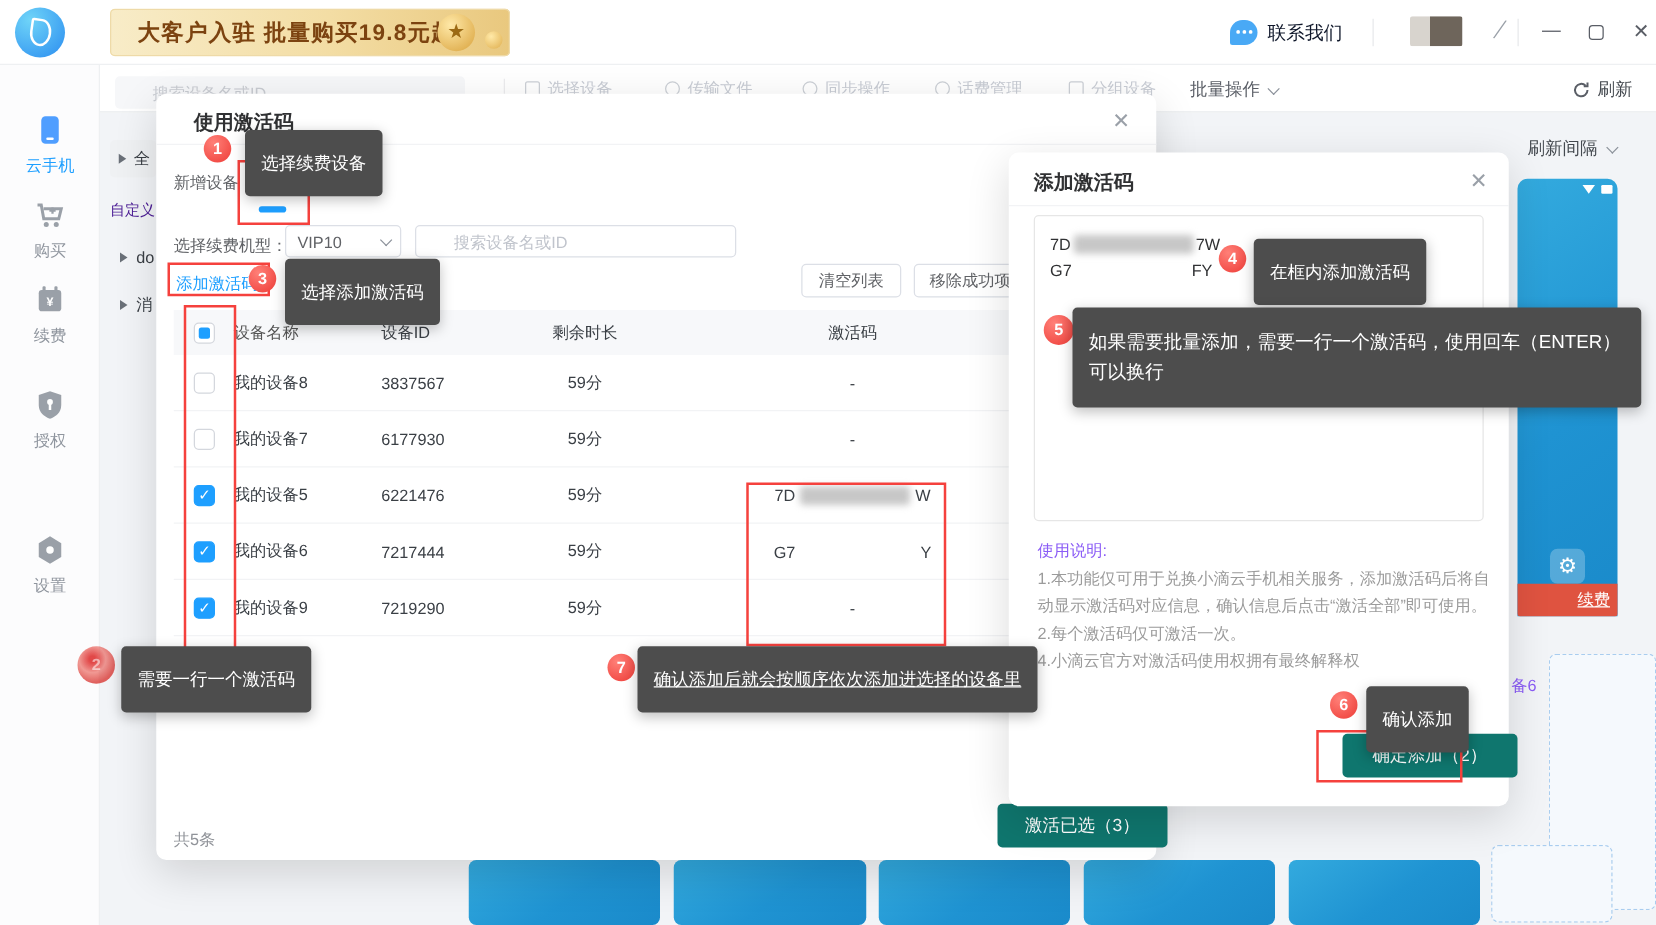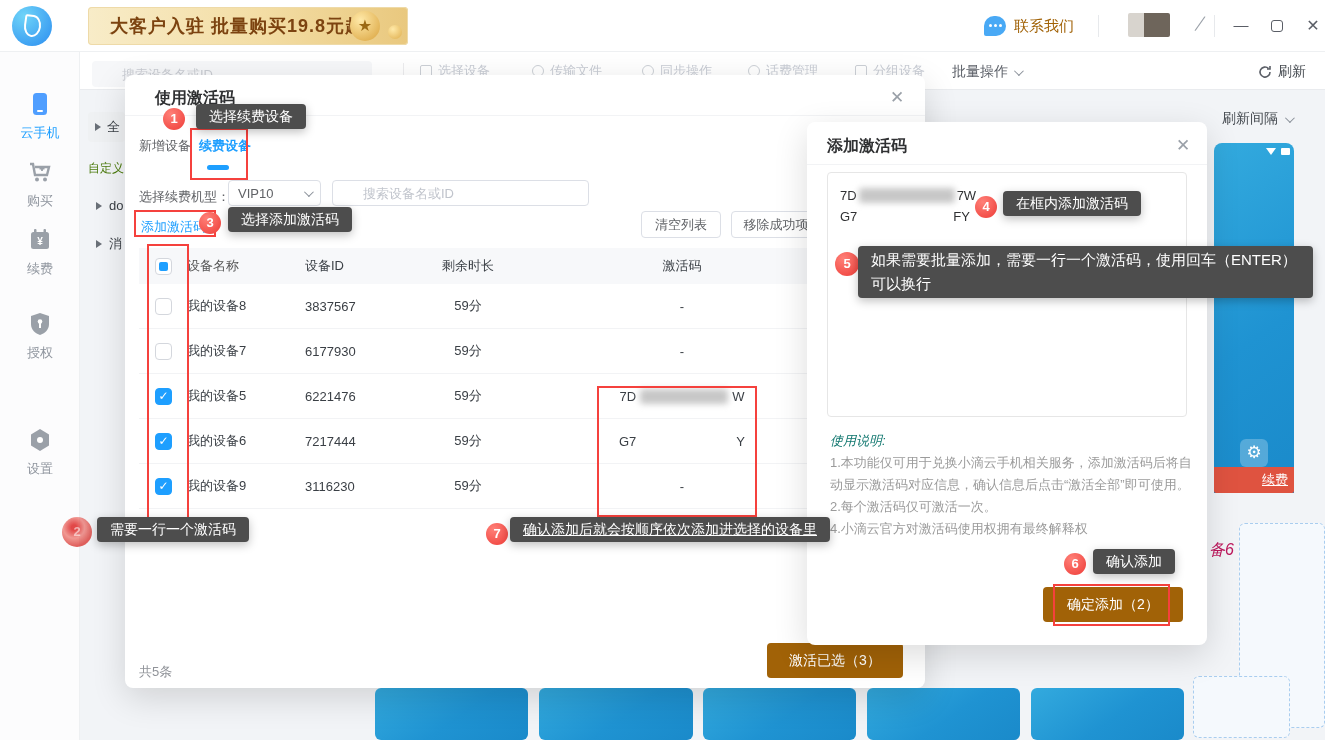--- a/index.html
+++ b/index.html
@@ -18,21 +18,21 @@
   #banner .bn-text { font-size:18px; font-weight:bold; color:#7c4310; letter-spacing:1px; }
   #banner .medal { position:absolute; right:28px; top:4px; width:30px; height:30px; border-radius:50%;
     background:radial-gradient(circle at 35% 30%,#ffe9a8,#d9a23c); color:#9c6a14; font-size:16px; text-align:center; line-height:30px; }
   #banner .coin { position:absolute; right:6px; top:18px; width:14px; height:14px; border-radius:50%;
     background:radial-gradient(circle at 35% 30%,#ffe9a8,#dfae4d); }
   .tb-right { position:absolute; top:0; height:52px; display:flex; align-items:center; }
   #contact { left:984px; } 
   .chat-ic { width:22px; height:20px; border-radius:10px 10px 10px 2px; background:#49a9f5; position:relative; margin-right:8px; }
   .chat-ic i { position:absolute; top:8px; width:3px; height:3px; border-radius:50%; background:#fff; }
   .chat-ic i:nth-child(1){left:5px;} .chat-ic i:nth-child(2){left:10px;} .chat-ic i:nth-child(3){left:15px;}
-  #contact span { font-size:15px; color:#a16207; }
+  #contact span { font-size:15px; color:#0f172a; }
   .vdiv { position:absolute; top:15px; width:1px; height:22px; background:#e7e9ec; }
   #avatar { position:absolute; left:1128px; top:13px; width:42px; height:24px; border-radius:2px; overflow:hidden; display:flex; }
   #avatar .a1 { width:16px; background:#d8d4ce; } #avatar .a2 { width:26px; background:#6e655b; }
   #edit-slash { position:absolute; left:1196px; top:16px; font-size:13px; color:#9aa0a8; transform:rotate(8deg); }
   .winbtn { position:absolute; top:14px; width:26px; height:24px; text-align:center; color:#5a5e66; }
   #btn-min { left:1228px; font-size:15px; line-height:22px; }
   #btn-max { left:1264px; } #btn-max i { display:inline-block; margin-top:6px; width:12px; height:12px; border:1.4px solid #5a5e66; border-radius:3px; }
   #btn-close { left:1300px; font-size:16px; line-height:23px; }
 
   
@@ -57,34 +57,34 @@
   .tb-ic.round { border-radius:50%; }
   #batch-ops { position:absolute; left:872px; top:11px; font-size:14px; color:#5a5e66; display:flex; align-items:center; gap:6px; }
   .chev { width:7px; height:7px; border-right:1.4px solid #8a9099; border-bottom:1.4px solid #8a9099; transform:rotate(45deg) translateY(-2px); }
   #refresh { position:absolute; left:1178px; top:11px; display:flex; align-items:center; gap:6px; font-size:14px; color:#454a50; }
   #refresh-interval { position:absolute; left:1142px; top:58px; display:flex; align-items:center; gap:7px; font-size:14px; color:#454a50; }
 
   
   #grp-all { position:absolute; left:8px; top:60px; width:37px; height:30px; background:#eff1f3; border-radius:4px;
     display:flex; align-items:center; padding-left:7px; gap:6px; font-size:13px; color:#3a3f45; }
   .caret { width:0; height:0; border-left:6px solid #6a7078; border-top:4px solid transparent; border-bottom:4px solid transparent; }
-  #grp-custom { position:absolute; left:8px; top:108px; font-size:12px; color:#4d7c0f; }
+  #grp-custom { position:absolute; left:8px; top:108px; font-size:12px; color:#4c1d95; }
   .grp-row { position:absolute; left:16px; display:flex; align-items:center; gap:7px; font-size:13px; color:#3a3f45; }
 
   
   .phone-card { position:absolute; border-radius:6px; background:linear-gradient(145deg,#33aade 0%,#1f93d2 55%,#1a8aca 100%); }
   #tall-card { left:1214px; top:143px; width:80px; height:350px; border-radius:8px 8px 0 0; }
   #tall-card .wifi { position:absolute; right:18px; top:5px; width:0; height:0; border-left:5px solid transparent; border-right:5px solid transparent; border-top:7px solid #fff; }
   #tall-card .batt { position:absolute; right:4px; top:5px; width:9px; height:7px; background:#fff; border-radius:1px; }
   #tall-card .gear { position:absolute; left:26px; top:296px; width:28px; height:28px; border-radius:6px; background:rgba(255,255,255,.25);
     color:#fff; font-size:17px; text-align:center; line-height:28px; }
   #tall-bar { position:absolute; left:1214px; top:467px; width:80px; height:26px; background:#df5340; border-radius:0 0 2px 2px;
     display:flex; align-items:center; justify-content:flex-end; padding-right:6px; }
   #tall-bar .renew { color:#fff; font-size:13px; text-decoration:underline; }
-  #tall-label { position:absolute; left:1209px; top:540px; font-size:16px; color:#be185d;font-style:italic; }
+  #tall-label { position:absolute; left:1209px; top:540px; font-size:13px; color:#8b5cf6; }
   .dashed-card { position:absolute; border:1px dashed #a9cdef; border-radius:6px; background:#f5f9fd; }
 
   
   .dialog { position:absolute; background:#fff; border-radius:8px; box-shadow:0 10px 34px rgba(0,0,0,.14); }
   #dlg-use { left:125px; top:75px; width:800px; height:613px; z-index:10; }
   #dlg-add { left:807px; top:122px; width:400px; height:523px; z-index:20; }
   .dlg-title { position:absolute; left:30px; top:13px; font-size:16px; font-weight:bold; color:#303133; }
   .dlg-close { position:absolute; font-size:17px; color:#9aa0a8; width:20px; text-align:center; }
   .hdr-line { position:absolute; left:0; width:100%; height:1px; background:#f2f3f5; }
 
@@ -95,22 +95,22 @@
 
   .fld-label { position:absolute; font-size:13px; color:#606266; }
   .sel-box { position:absolute; height:26px; border:1px solid #dcdfe6; border-radius:4px; background:#fff;
     display:flex; align-items:center; justify-content:space-between; padding:0 9px; font-size:13px; color:#606266; }
   .inp-box { position:absolute; height:26px; border:1px solid #dcdfe6; border-radius:4px; background:#fff;
     padding-left:30px; font-size:13px; color:#606266; outline:none; width:257px; }
   .inp-box::placeholder { color:#c0c4cc; }
   .link { font-size:13px; color:#1e9fff; }
   .btn-plain { position:absolute; height:27px; border:1px solid #dcdfe6; border-radius:4px; background:#fff;
     font-size:13px; color:#606266; display:flex; align-items:center; justify-content:center; }
-  .btn-primary { position:absolute; background:#a16207; border-radius:4px; color:#fff; font-size:14px;
-    display:flex; align-items:center; justify-content:center; }
+  .btn-primary { position:absolute; background:#0f766e; border-radius:4px; color:#fff; font-size:14px;
+    display:flex; align-items:center; justify-content:center;margin-left:31px; }
 
   
   #tbl { position:absolute; left:14px; top:173px; width:772px; }
   .trow { display:grid; grid-template-columns:48px 118px 118px 90px 1fr; align-items:center; height:45px; border-bottom:1px solid #f2f3f5; }
   .trow.head { height:36px; background:#f7f8fa; border-bottom:none; font-size:13px; color:#555; }
   .trow .c-cb { display:flex; justify-content:center; }
   .trow .c-name { font-size:13px; color:#3a3f45; }
   .trow.head .c-name { color:#555; }
   .trow .c-id, .trow .c-time { font-size:13px; color:#3a3f45; }
   .trow .c-time { text-align:center; }
@@ -124,28 +124,28 @@
   .blankgap { display:inline-block; width:92px; height:15px; }
 
   #dlg-total { position:absolute; left:14px; top:588px; font-size:13px; color:#909399; }
 
   
   #ta { position:absolute; left:20px; top:50px; width:360px; height:245px; border:1px solid #e6e6e6; border-radius:4px;
     padding:12px 12px; font-size:13px; color:#303133; line-height:21px; }
   #ta .tline { display:flex; align-items:center; gap:2px; }
   #ta .blurblock { width:96px; }
   #notes { position:absolute; left:23px; top:308px; width:362px; font-size:13px; line-height:22px; color:#9b9b9b; }
-  #notes .nt { color:#0f766e;font-style:italic; }
+  #notes .nt { color:#8b5cf6; }
 
   
   .redbox { position:absolute; border:2px solid #f5413d; z-index:30; pointer-events:none; }
   .badge { position:absolute; width:22px; height:22px; border-radius:50%; z-index:31;
     background:radial-gradient(circle at 35% 28%,#ff8078,#ee3c37); color:#fff; font-size:13px; font-weight:bold;
     text-align:center; line-height:22px; }
-  .tip { position:absolute; background:#4d4d4d; color:#fff; font-size:14px; border-radius:4px; padding:2px 13px;
+  .tip { position:absolute; background:#4d4d4d; color:#fff; font-size:14px; border-radius:4px; padding:16px 13px;
     z-index:31; box-shadow:0 3px 10px rgba(0,0,0,.25); line-height:21px; }
   #badge2 { background:radial-gradient(circle at 40% 35%, rgba(220,40,40,.85) 10%, rgba(230,70,60,.55) 40%, rgba(215,45,40,.75) 70%);
     width:30px; height:30px; line-height:30px; color:rgba(255,255,255,.55); filter:blur(.4px); }
 </style>
 </head>
 <body>
 
 <div id="titlebar">
   <div id="logo">
       <div class="drop"></div>
@@ -365,21 +365,21 @@
           <span>G7</span>
           <span class="blankgap"></span>
           <span>Y</span>
         </div>
     </div>
     <div class="trow">
       <div class="c-cb">
           <span class="cb checked"></span>
         </div>
       <div class="c-name">我的设备9</div>
-      <div class="c-id">3116230</div>
+      <div class="c-id">7219290</div>
       <div class="c-time">59分</div>
       <div class="c-code">-</div>
     </div>
   </div>
 
   <div id="dlg-total">共5条</div>
   <div class="btn-primary" style="left:642px; top:568px; width:136px; height:35px;">激活已选（3）</div>
 </div>
 
 <div class="dialog" id="dlg-add">

